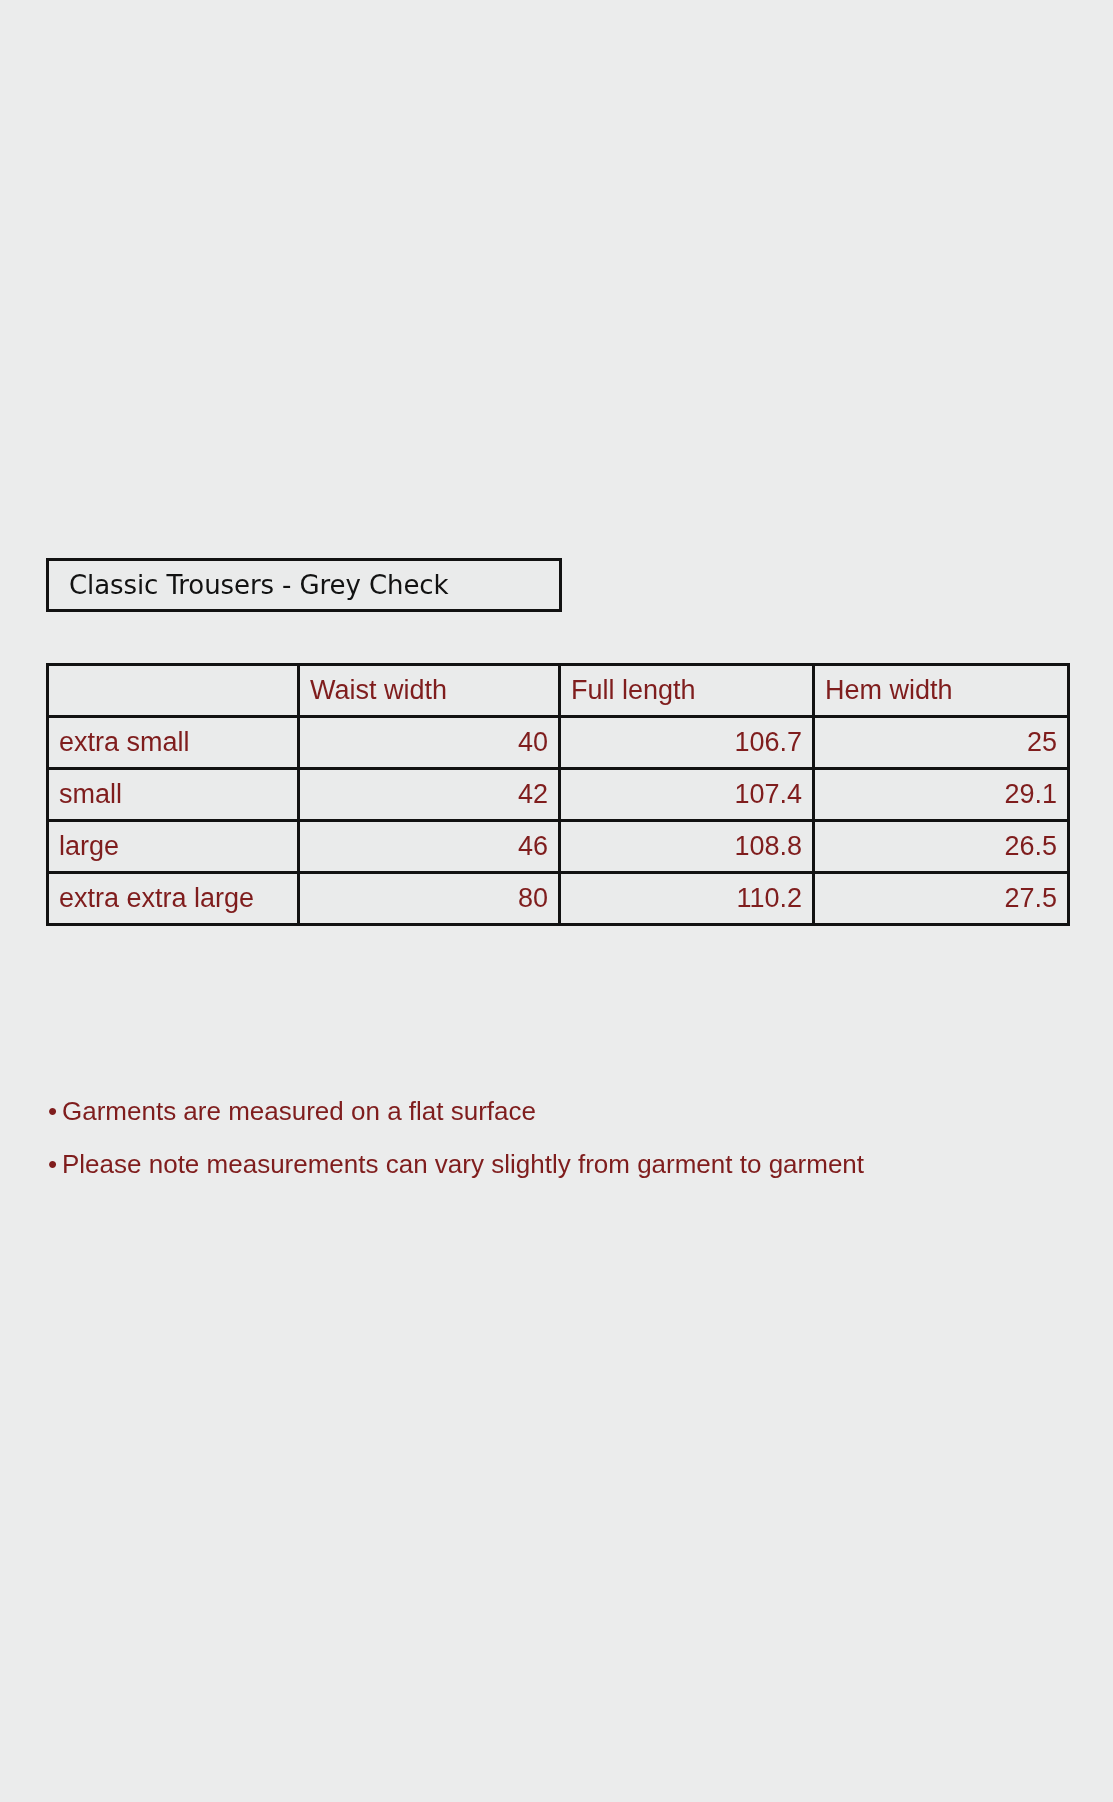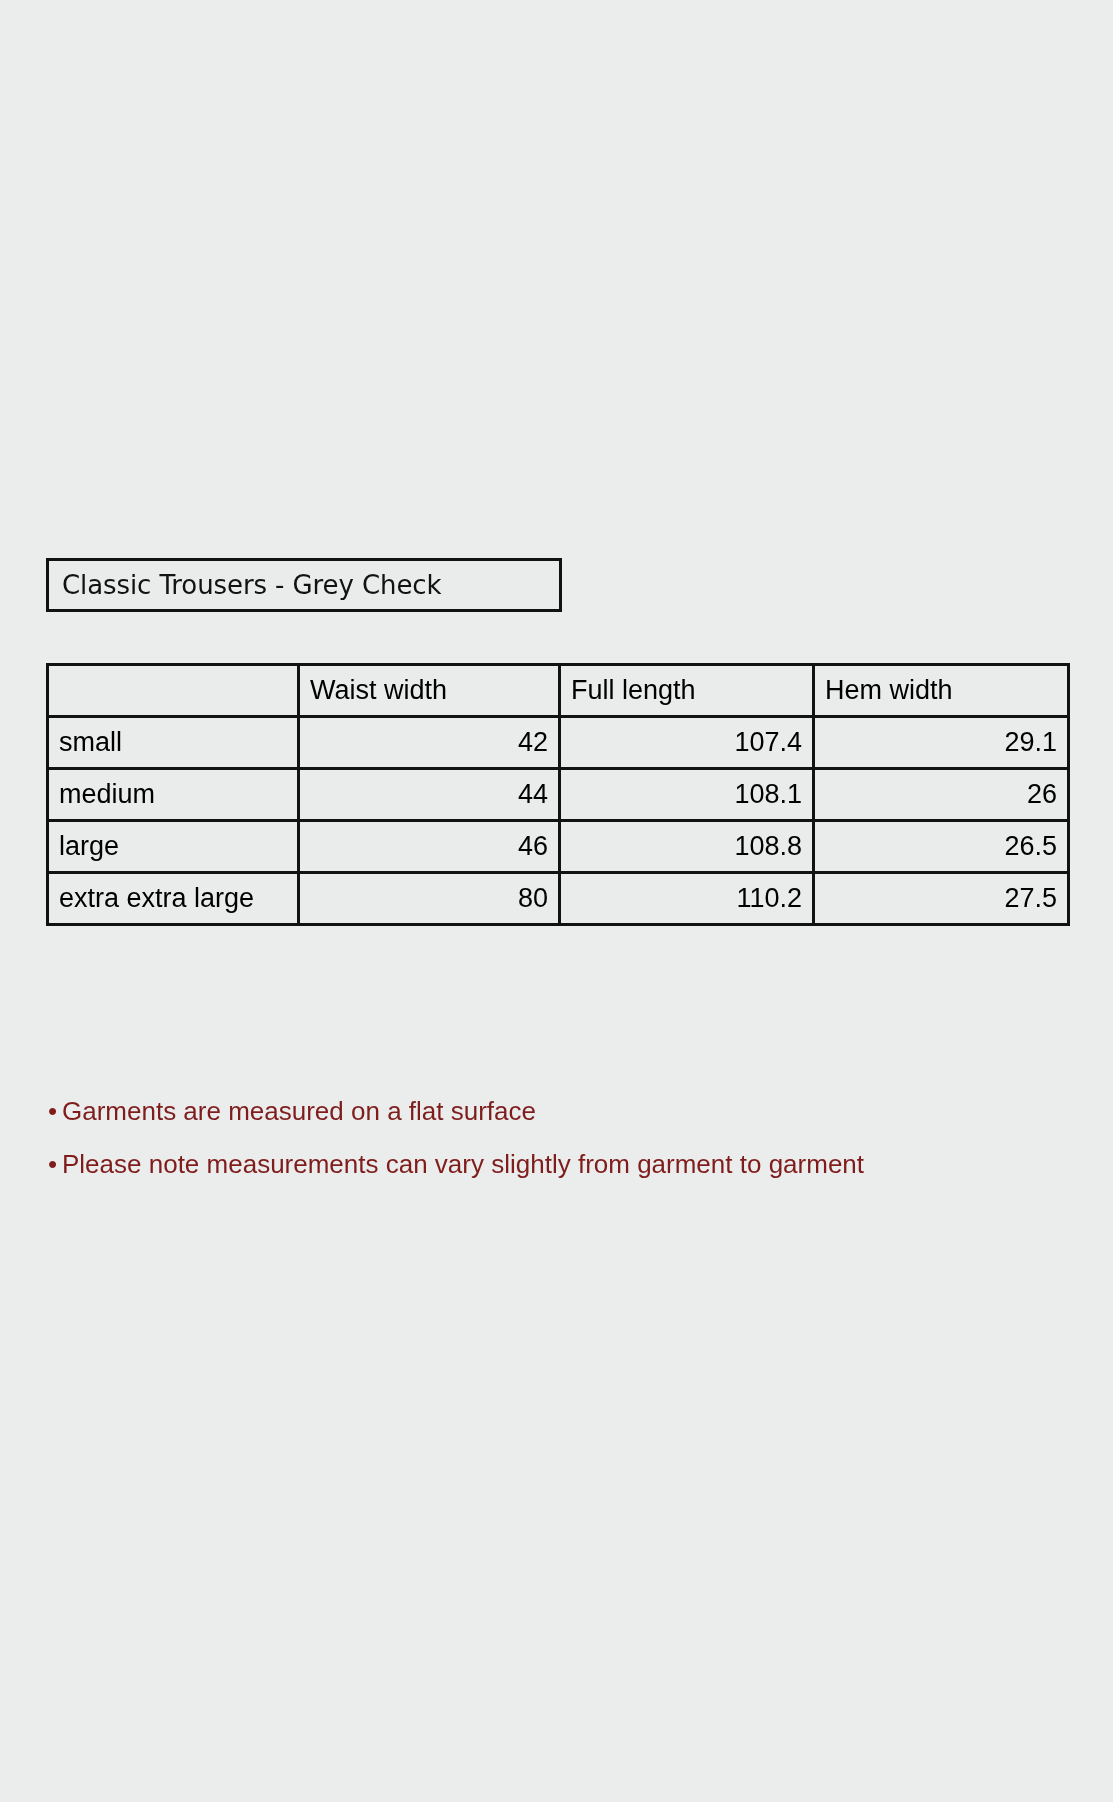--- a/index.html
+++ b/index.html
@@ -27,21 +27,21 @@
     border: 3px solid #121212;
     background: #eaebeb;
     display: flex;
     align-items: center;
   }
   #title-text {
     font-family: "DejaVu Sans", sans-serif;
     font-size: 26px;
     line-height: 1;
     letter-spacing: -0.1px;
-    padding-left: 13px;
+    padding-left: 20px;
     color: #121212;
     white-space: nowrap;
   }
 
   
   #size-table {
     position: absolute;
     left: 46px;
     top: 663px;
     width: 1021px;
@@ -57,21 +57,21 @@
   #size-table th,
   #size-table td {
     border: 3px solid #121212;
     background: #eaebeb;
     font-size: 27px;
     font-weight: normal;
     line-height: 1;
     height: 52px;
     padding: 4px 10px;
     box-sizing: border-box;
-    color: #000000;
+    color: #7f1d1d;
     white-space: nowrap;
     overflow: hidden;
   }
   #size-table th {
     text-align: left;
     vertical-align: middle;
   }
   #size-table td.size-label {
     text-align: left;
     vertical-align: middle;
@@ -117,30 +117,30 @@
   <thead>
     <tr>
       <th></th>
       <th>Waist width</th>
       <th>Full length</th>
       <th>Hem width</th>
     </tr>
   </thead>
   <tbody>
     <tr>
+      <td class="size-label">extra small</td>
+      <td class="num">40</td>
+      <td class="num">106.7</td>
+      <td class="num">25</td>
+    </tr>
+    <tr>
       <td class="size-label">small</td>
       <td class="num">42</td>
       <td class="num">107.4</td>
       <td class="num">29.1</td>
-    </tr>
-    <tr>
-      <td class="size-label">medium</td>
-      <td class="num">44</td>
-      <td class="num">108.1</td>
-      <td class="num">26</td>
     </tr>
     <tr>
       <td class="size-label">large</td>
       <td class="num">46</td>
       <td class="num">108.8</td>
       <td class="num">26.5</td>
     </tr>
     <tr>
       <td class="size-label">extra extra large</td>
       <td class="num">80</td>

